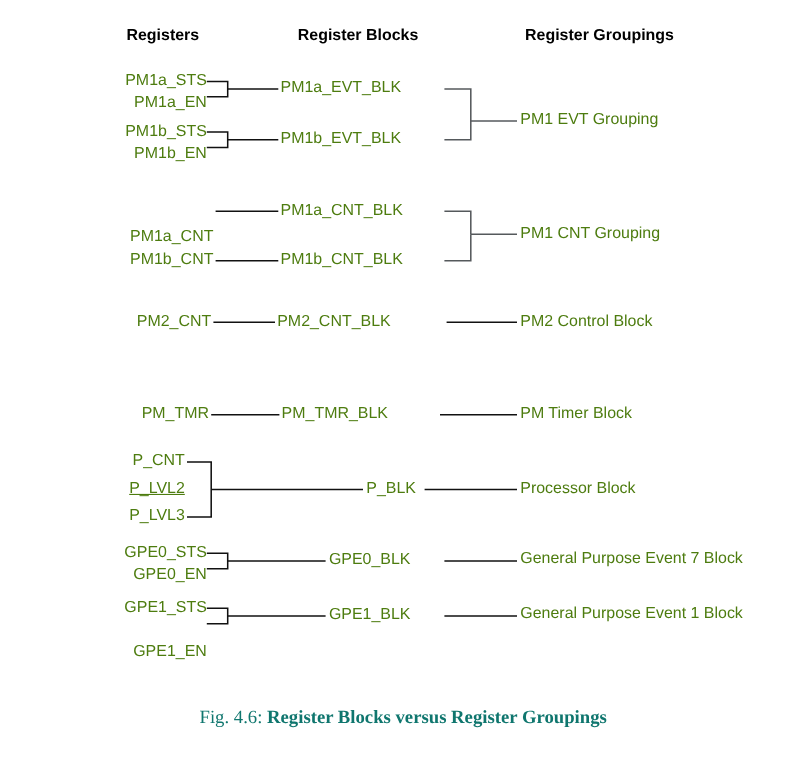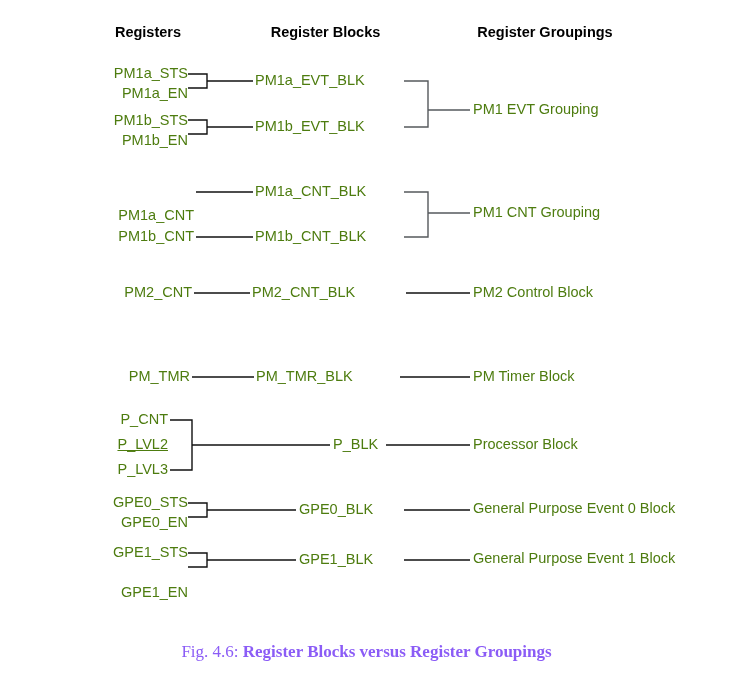--- a/index.html
+++ b/index.html
@@ -44,21 +44,21 @@
   .l { text-align: left; }
   .c { text-align: center; }
   .caption {
     position: absolute;
     left: 0;
     top: 642px;
     width: 733px;
     text-align: center;
     font-family: "Liberation Serif", serif;
     font-size: 17px;
-    color: #8b5cf6;
+    color: #0f766e;
   }
   .caption .cap-label {
     font-weight: normal;
   }
   .caption .cap-title {
     font-weight: bold;
   }
   svg.lines {
     position: absolute;
     left: 0;
@@ -156,21 +156,21 @@
   <div class="node l" style="left:256px; top:368px;">PM_TMR_BLK</div>
   <div class="node l" style="left:333px; top:436px;">P_BLK</div>
   <div class="node l" style="left:299px; top:501px;">GPE0_BLK</div>
   <div class="node l" style="left:299px; top:551px;">GPE1_BLK</div>
 
   <div class="node l" style="left:473px; top:101px;">PM1 EVT Grouping</div>
   <div class="node l" style="left:473px; top:204px;">PM1 CNT Grouping</div>
   <div class="node l" style="left:473px; top:284px;">PM2 Control Block</div>
   <div class="node l" style="left:473px; top:368px;text-align:center;">PM Timer Block</div>
   <div class="node l" style="left:473px; top:436px;">Processor Block</div>
-  <div class="node wrap" style="left:473px; top:499px;">General Purpose Event 0 Block</div>
+  <div class="node wrap" style="left:473px; top:499px;">General Purpose Event 7 Block</div>
   <div class="node wrap" style="left:473px; top:549px;">General Purpose Event 1 Block</div>
 
   <div class="caption">
     <span class="cap-label">Fig. 4.6:</span>
     <span class="cap-title">Register Blocks versus Register Groupings</span>
   </div>
 
 </div>
 
 </body></html>

